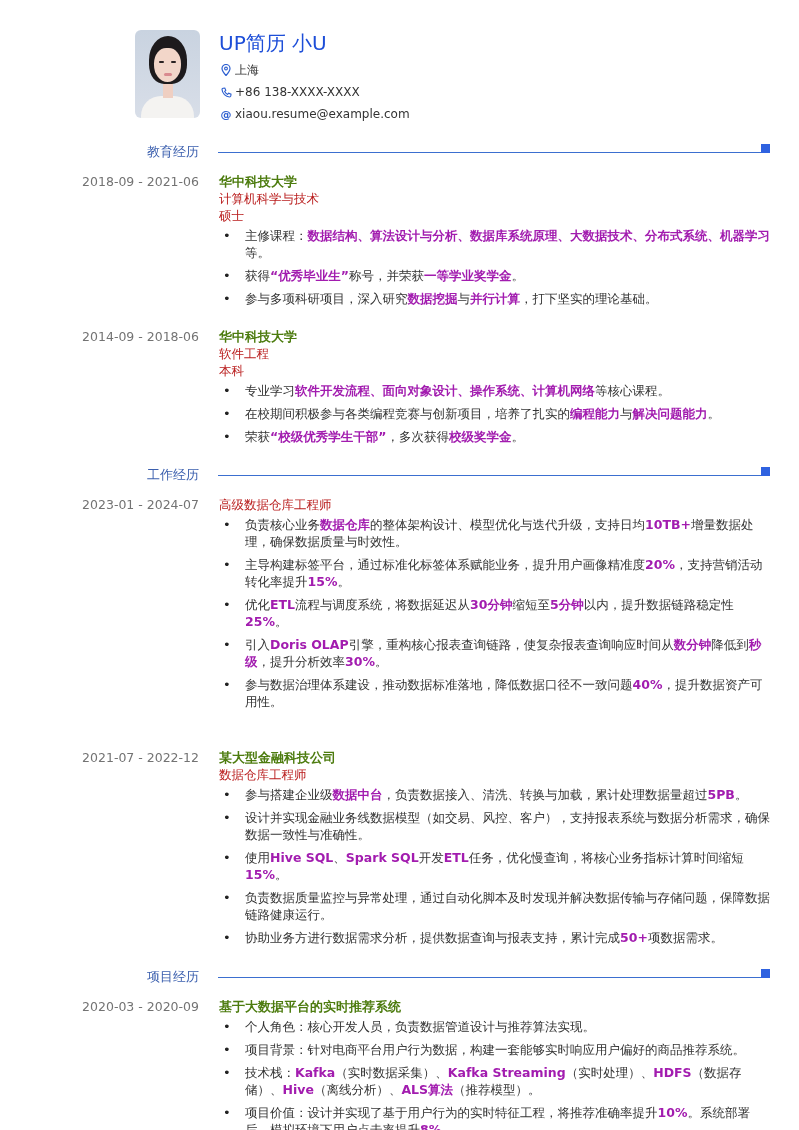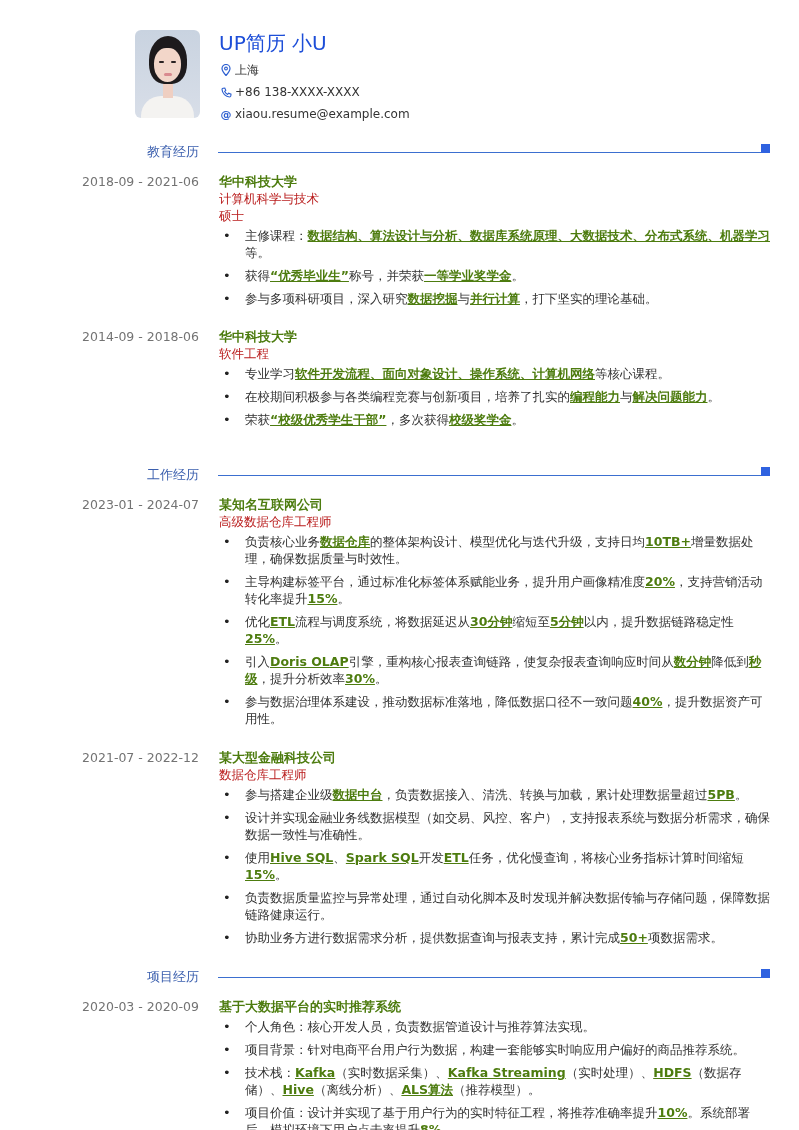--- a/index.html
+++ b/index.html
@@ -22,21 +22,21 @@
   .section-line { position: absolute; left: 218px; width: 544px; height: 1px; background: #3b6fd0; }
   .section-sq { position: absolute; left: 761px; width: 9px; height: 9px; background: #2f62e0; }
   .entry { position: absolute; left: 0; width: 799px; }
   .date { position: absolute; left: 0; width: 199px; text-align: right; font-size: 12.5px; color: #737373; line-height: 17px; }
   .body-col { position: absolute; left: 219px; width: 552px; }
   .org { font-size: 13px; font-weight: bold; color: #4d7c0f; line-height: 17px; }
   .sub { font-size: 12.5px; color: #b91c1c; line-height: 17px; }
   ul.bullets { list-style: none; margin-top: 3px; }
   ul.bullets li { position: relative; padding-left: 26px; font-size: 12.5px; line-height: 17px; color: #333; margin-bottom: 6px; }
   ul.bullets li::before { content: "\2022"; position: absolute; left: 4px; top: 0; font-size: 13px; color: #222; }
-  b { color: #4d7c0f; text-decoration: underline; }
+  b { color: #a21caf; }
 </style>
 </head>
 <body>
 
 <div class="header">
   <div class="photo">
     <div class="body"></div>
       <div class="neck"></div>
       <div class="hair"></div>
       <div class="face"></div>
@@ -86,36 +86,36 @@
       <li>参与多项科研项目，深入研究<b>数据挖掘</b>与<b>并行计算</b>，打下坚实的理论基础。</li>
     </ul>
   </div>
 </div>
 
 <div class="entry" style="top:328px">
   <div class="date">2014-09 - 2018-06</div>
   <div class="body-col">
     <div class="org">华中科技大学</div>
     <div class="sub">软件工程</div>
+    <div class="sub">本科</div>
     <ul class="bullets">
       <li>专业学习<b>软件开发流程、面向对象设计、操作系统、计算机网络</b>等核心课程。</li>
       <li>在校期间积极参与各类编程竞赛与创新项目，培养了扎实的<b>编程能力</b>与<b>解决问题能力</b>。</li>
       <li>荣获<b>“校级优秀学生干部”</b>，多次获得<b>校级奖学金</b>。</li>
     </ul>
   </div>
 </div>
 
 <div class="section-title" style="top:466px">工作经历</div>
 <div class="section-line" style="top:475px"></div>
 <div class="section-sq" style="top:467px"></div>
 
 <div class="entry" style="top:496px">
   <div class="date">2023-01 - 2024-07</div>
   <div class="body-col">
-    <div class="org">某知名互联网公司</div>
     <div class="sub">高级数据仓库工程师</div>
     <ul class="bullets">
       <li>负责核心业务<b>数据仓库</b>的整体架构设计、模型优化与迭代升级，支持日均<b>10TB+</b>增量数据处理，确保数据质量与时效性。</li>
       <li>主导构建标签平台，通过标准化标签体系赋能业务，提升用户画像精准度<b>20%</b>，支持营销活动转化率提升<b>15%</b>。</li>
       <li>优化<b>ETL</b>流程与调度系统，将数据延迟从<b>30分钟</b>缩短至<b>5分钟</b>以内，提升数据链路稳定性<b>25%</b>。</li>
       <li>引入<b>Doris OLAP</b>引擎，重构核心报表查询链路，使复杂报表查询响应时间从<b>数分钟</b>降低到<b>秒级</b>，提升分析效率<b>30%</b>。</li>
       <li>参与数据治理体系建设，推动数据标准落地，降低数据口径不一致问题<b>40%</b>，提升数据资产可用性。</li>
     </ul>
   </div>
 </div>

